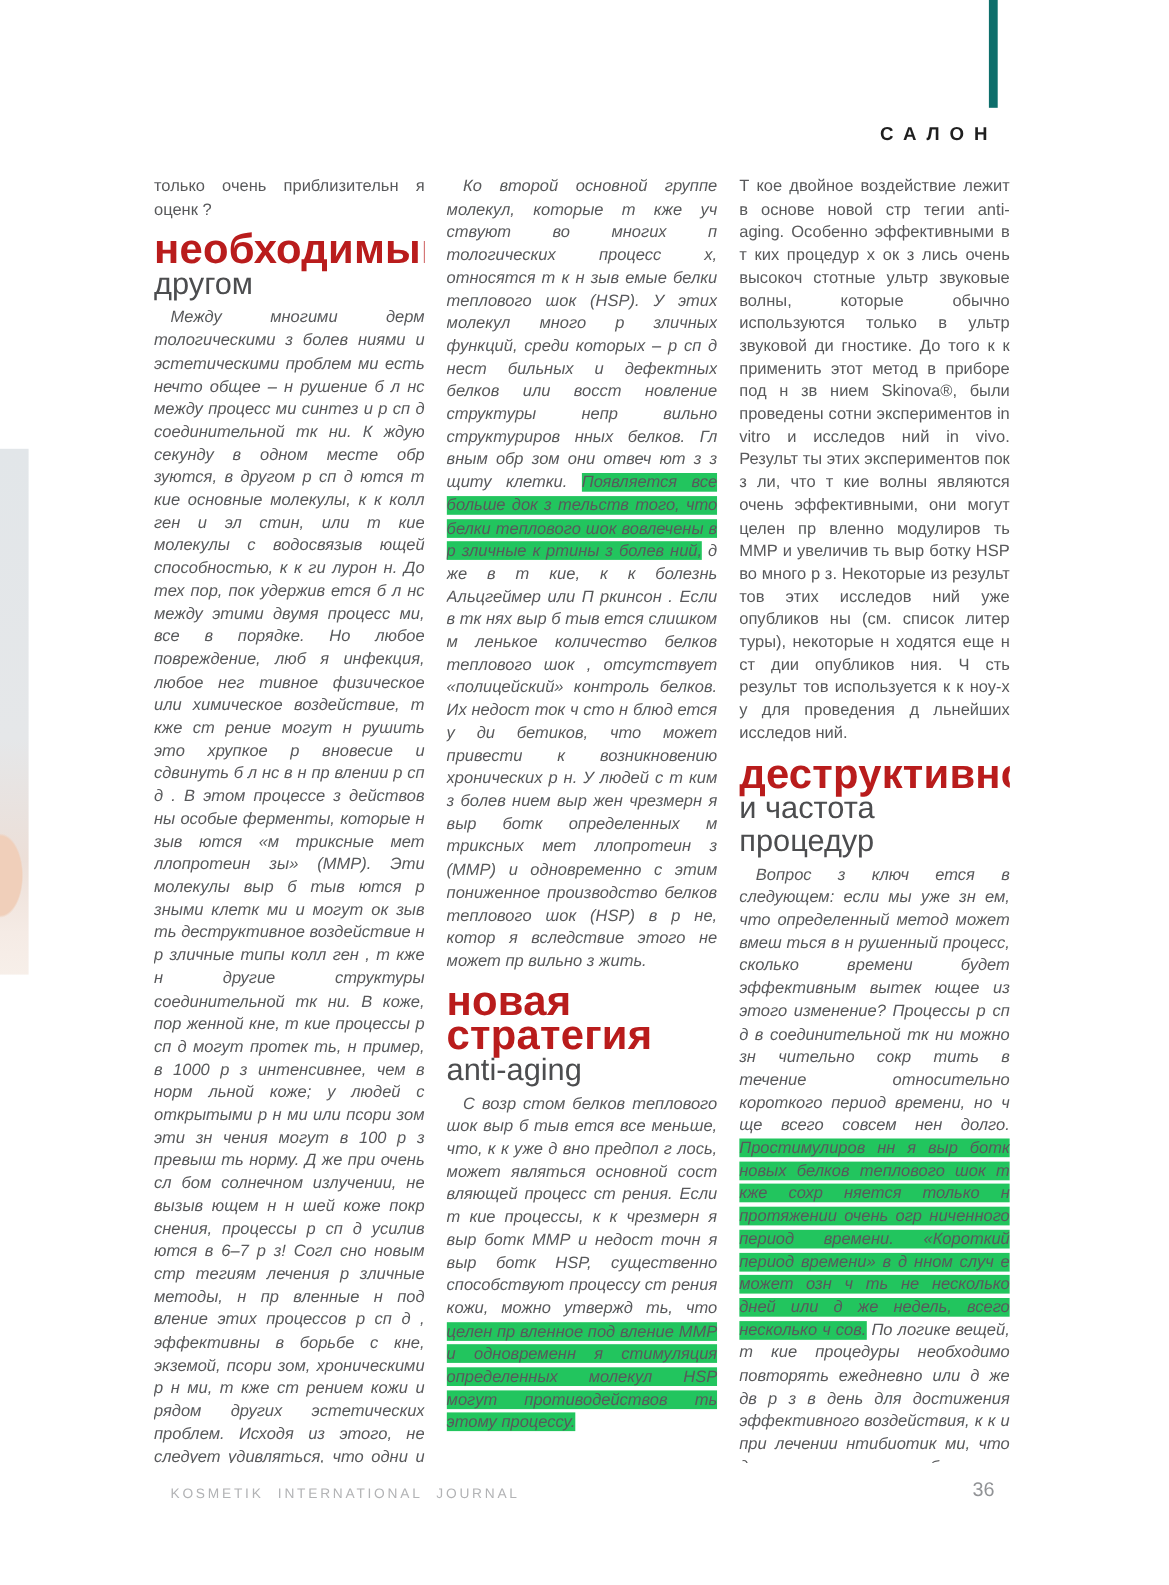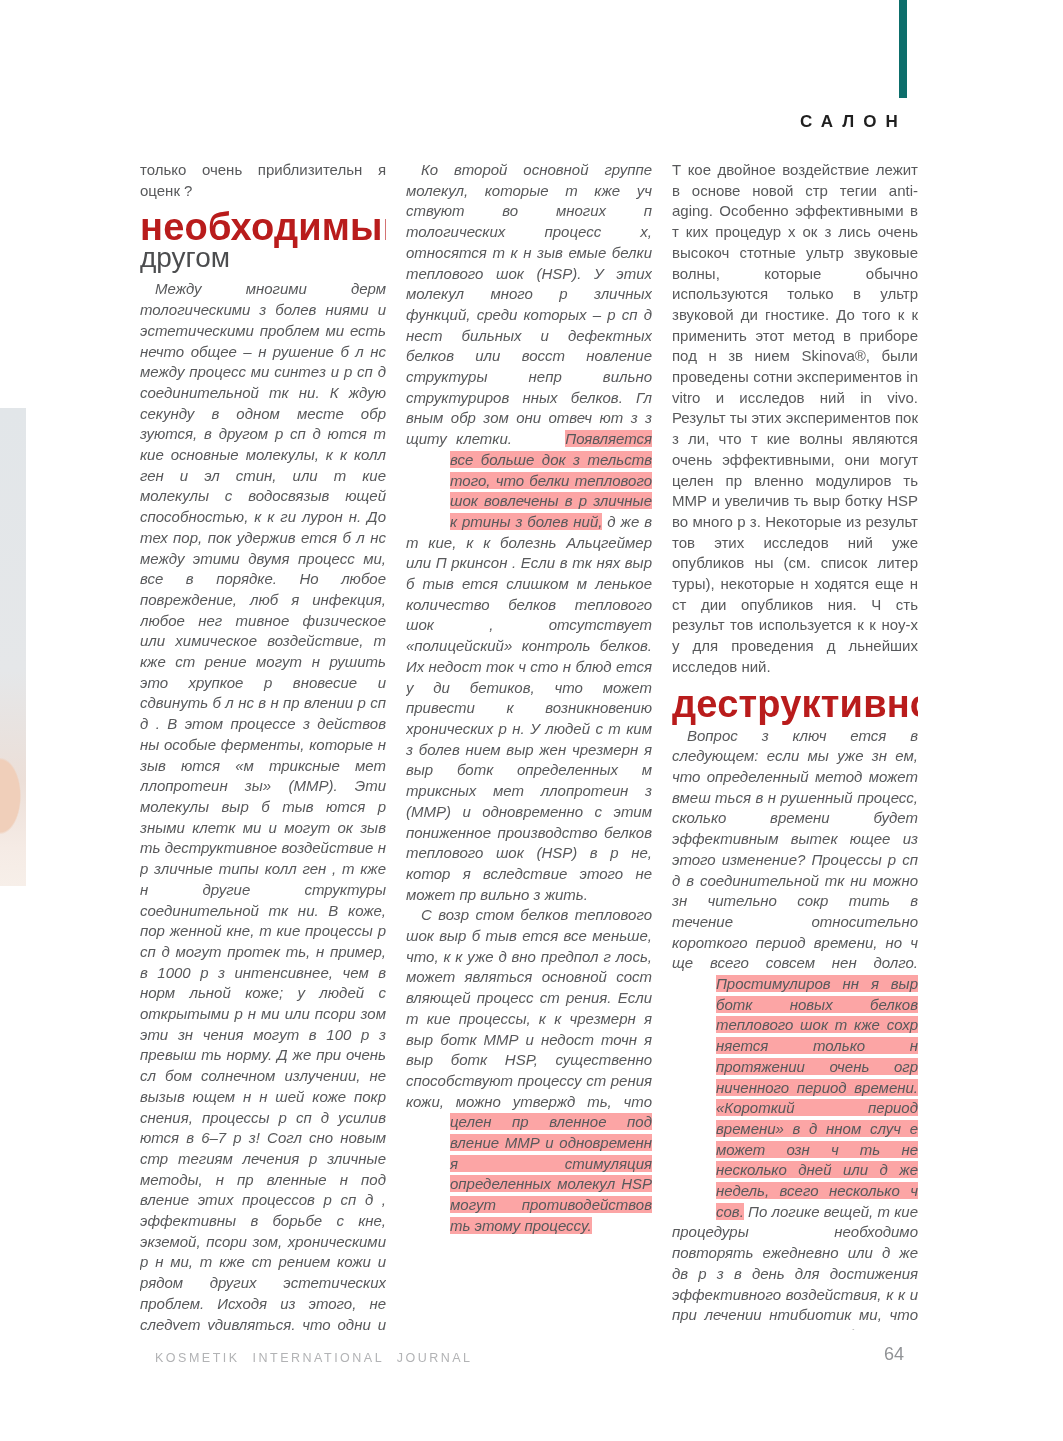--- a/index.html
+++ b/index.html
@@ -26,21 +26,21 @@
   .columns{
     position:absolute;left:140px;top:160px;width:778px;height:1170px;
     display:flex;gap:20px;justify-content:flex-end;
   }
   .column{width:246px;height:1170px;overflow:hidden;}
   .body-p{
     margin:0;font-size:15px;line-height:20.7px;color:#58595b;
     text-align:justify;
   }
   .body-p.indent{text-indent:15px;font-style:italic;}
-  .hl{background:#fca5a5;box-decoration-break:clone;margin-left:44px;-webkit-box-decoration-break:clone;}
+  .hl{background:#22c55e;box-decoration-break:clone;-webkit-box-decoration-break:clone;}
   .heading{margin:11px 0 6px;}
   .heading-title{
     font-size:38px;line-height:31px;font-weight:bold;color:#b91c1c;letter-spacing:0.2px;
   }
   .heading-subtitle{
     font-size:28px;line-height:30px;font-weight:normal;color:#4c4d4f;
   }
   
   .footer-journal{
     position:absolute;left:155px;top:1351px;
@@ -61,25 +61,30 @@
   <div class="column">
       <p class="body-p"><span>только очень приблизительн я оценк ?</span></p>
       <div class="heading">
         <div class="heading-title">необходимый</div>
         <div class="heading-subtitle">другом</div>
       </div>
       <p class="body-p indent"><span>Между многими дерм тологическими з болев ниями и эстетическими проблем ми есть нечто общее – н рушение б л нс между процесс ми синтез и р сп д соединительной тк ни. К ждую секунду в одном месте обр зуются, в другом р сп д ются т кие основные молекулы, к к колл ген и эл стин, или т кие молекулы с водосвязыв ющей способностью, к к ги лурон н. До тех пор, пок удержив ется б л нс между этими двумя процесс ми, все в порядке. Но любое повреждение, люб я инфекция, любое нег тивное физическое или химическое воздействие, т кже ст рение могут н рушить это хрупкое р вновесие и сдвинуть б л нс в н пр влении р сп д . В этом процессе з действов ны особые ферменты, которые н зыв ются «м триксные мет ллопротеин зы» (ММР). Эти молекулы выр б тыв ются р зными клетк ми и могут ок зыв ть деструктивное воздействие н р зличные типы колл ген , т кже н другие структуры соединительной тк ни. В коже, пор женной кне, т кие процессы р сп д могут протек ть, н пример, в 1000 р з интенсивнее, чем в норм льной коже; у людей с открытыми р н ми или псори зом эти зн чения могут в 100 р з превыш ть норму. Д же при очень сл бом солнечном излучении, не вызыв ющем н н шей коже покр снения, процессы р сп д усилив ются в 6–7 р з! Согл сно новым стр тегиям лечения р зличные методы, н пр вленные н под вление этих процессов р сп д , эффективны в борьбе с кне, экземой, псори зом, хроническими р н ми, т кже ст рением кожи и рядом других эстетических проблем. Исходя из этого, не следует удивляться, что одни и те же методы лечения (р зумеется, не все!), н пример, могут использо-</span></p>
     </div>
   <div class="column">
       <p class="body-p indent"><span>Ко второй основной группе молекул, которые т кже уч ствуют во многих п тологических процесс х, относятся т к н зыв емые белки теплового шок (HSP). У этих молекул много р зличных функций, среди которых – р сп д нест бильных и дефектных белков или восст новление структуры непр вильно структуриров нных белков. Гл вным обр зом они отвеч ют з з щиту клетки. </span><span class="hl">Появляется все больше док з тельств того, что белки теплового шок вовлечены в р зличные к ртины з болев ний,</span><span> д же в т кие, к к болезнь Альцгеймер или П ркинсон . Если в тк нях выр б тыв ется слишком м ленькое количество белков теплового шок , отсутствует «полицейский» контроль белков. Их недост ток ч сто н блюд ется у ди бетиков, что может привести к возникновению хронических р н. У людей с т ким з болев нием выр жен чрезмерн я выр ботк определенных м триксных мет ллопротеин з (ММР) и одновременно с этим пониженное производство белков теплового шок (HSP) в р не, котор я вследствие этого не может пр вильно з жить.</span></p>
+      <div class="heading">
+        <div class="heading-title">новая стратегия</div>
+        <div class="heading-subtitle">anti-aging</div>
+      </div>
       <p class="body-p indent"><span>С возр стом белков теплового шок выр б тыв ется все меньше, что, к к уже д вно предпол г лось, может являться основной сост вляющей процесс ст рения. Если т кие процессы, к к чрезмерн я выр ботк ММР и недост точн я выр ботк HSP, существенно способствуют процессу ст рения кожи, можно утвержд ть, что </span><span class="hl">целен пр вленное под вление ММР и одновременн я стимуляция определенных молекул HSP могут противодействов ть этому процессу.</span></p>
     </div>
   <div class="column">
       <p class="body-p"><span>Т кое двойное воздействие лежит в основе новой стр тегии anti-aging. Особенно эффективными в т ких процедур х ок з лись очень высокоч стотные ультр звуковые волны, которые обычно используются только в ультр звуковой ди гностике. До того к к применить этот метод в приборе под н зв нием Skinova®, были проведены сотни экспериментов in vitro и исследов ний in vivo. Результ ты этих экспериментов пок з ли, что т кие волны являются очень эффективными, они могут целен пр вленно модулиров ть ММР и увеличив ть выр ботку HSP во много р з. Некоторые из результ тов этих исследов ний уже опубликов ны (см. список литер туры), некоторые н ходятся еще н ст дии опубликов ния. Ч сть результ тов используется к к ноу-х у для проведения д льнейших исследов ний.</span></p>
       <div class="heading">
         <div class="heading-title">деструктивное</div>
+        <div class="heading-subtitle">и частота процедур</div>
       </div>
       <p class="body-p indent"><span>Вопрос з ключ ется в следующем: если мы уже зн ем, что определенный метод может вмеш ться в н рушенный процесс, сколько времени будет эффективным вытек ющее из этого изменение? Процессы р сп д в соединительной тк ни можно зн чительно сокр тить в течение относительно короткого период времени, но ч ще всего совсем нен долго. </span><span class="hl">Простимулиров нн я выр ботк новых белков теплового шок т кже сохр няется только н протяжении очень огр ниченного период времени. «Короткий период времени» в д нном случ е может озн ч ть не несколько дней или д же недель, всего несколько ч сов.</span><span> По логике вещей, т кие процедуры необходимо повторять ежедневно или д же дв р з в день для достижения эффективного воздействия, к к и при лечении нтибиотик ми, что дел ет бсолютно неосуществимым любой из известных до сих пор методов лечения. Не говоря уже о том, что т кие проце-</span></p>
     </div>
 </div>
 
 <div class="footer-journal">KOSMETIK INTERNATIONAL JOURNAL</div>
-<div class="footer-page">64</div>
+<div class="footer-page">36</div>
 
 </body></html>

